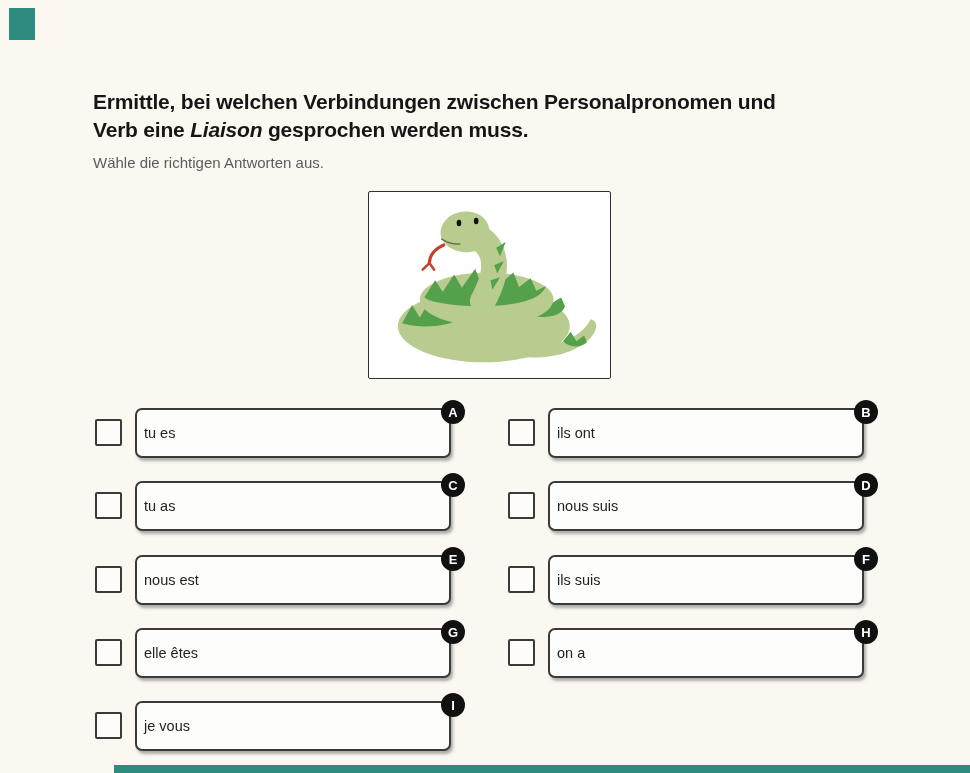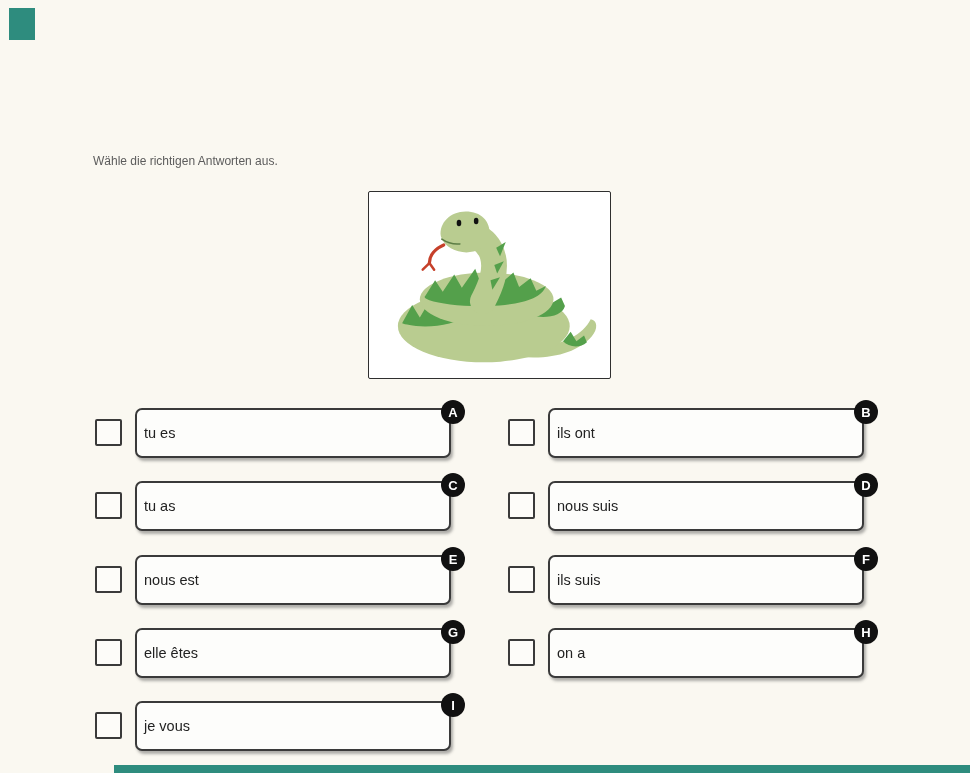--- a/index.html
+++ b/index.html
@@ -20,21 +20,21 @@
     position:absolute;left:114px;right:0;bottom:0;height:8px;
   }
   .prompt{
     position:absolute;left:93px;top:88px;width:810px;
     font-size:21px;line-height:28px;font-weight:700;color:#161616;
     letter-spacing:-0.2px;
   }
   .prompt .italic{font-style:italic;font-weight:600;}
   .instruction{
     position:absolute;left:93px;top:154px;
-    font-size:12px;color:#5c5c5c;
+    font-size:15px;color:#5c5c5c;
   }
   .image-box{
     position:absolute;left:368px;top:191px;width:243px;height:188px;
     background:#ffffff;border:1.5px solid #2f2f2f;border-radius:2px;
     box-sizing:border-box;
     display:flex;align-items:center;justify-content:center;
   }
   .image-box svg{width:232px;height:178px;display:block;}
   .option{position:absolute;width:356px;height:50px;}
   .checkbox{
@@ -61,20 +61,24 @@
     z-index:2;
   }
 </style>
 </head>
 <body>
 
 <div class="screen">
 
   <div class="accent-corner" style="background: rgb(46, 140, 126);"></div>
 
+  <div class="prompt">
+    <span>Ermittle, bei welchen Verbindungen zwischen Personalpronomen und</span><br>
+    <span>Verb eine </span><span class="italic">Liaison</span><span> gesprochen werden muss.</span>
+  </div>
 
   <div class="instruction">Wähle die richtigen Antworten aus.</div>
 
   <div class="image-box">
     <svg viewBox="0 0 243 186" xmlns="http://www.w3.org/2000/svg">
 
       <path d="M150,168 C185,172 213,164 228,147 C235,139 234,130 227,129 C219,145 199,156 168,158 Z" fill="#b9cc90"></path>
       <path d="M198,152 L206,142 L212,152 L220,146 L223,153 C215,160 204,158 198,152 Z" fill="#54a04b"></path>
 
       <ellipse cx="115" cy="136" rx="90" ry="38" fill="#b9cc90"></ellipse>

